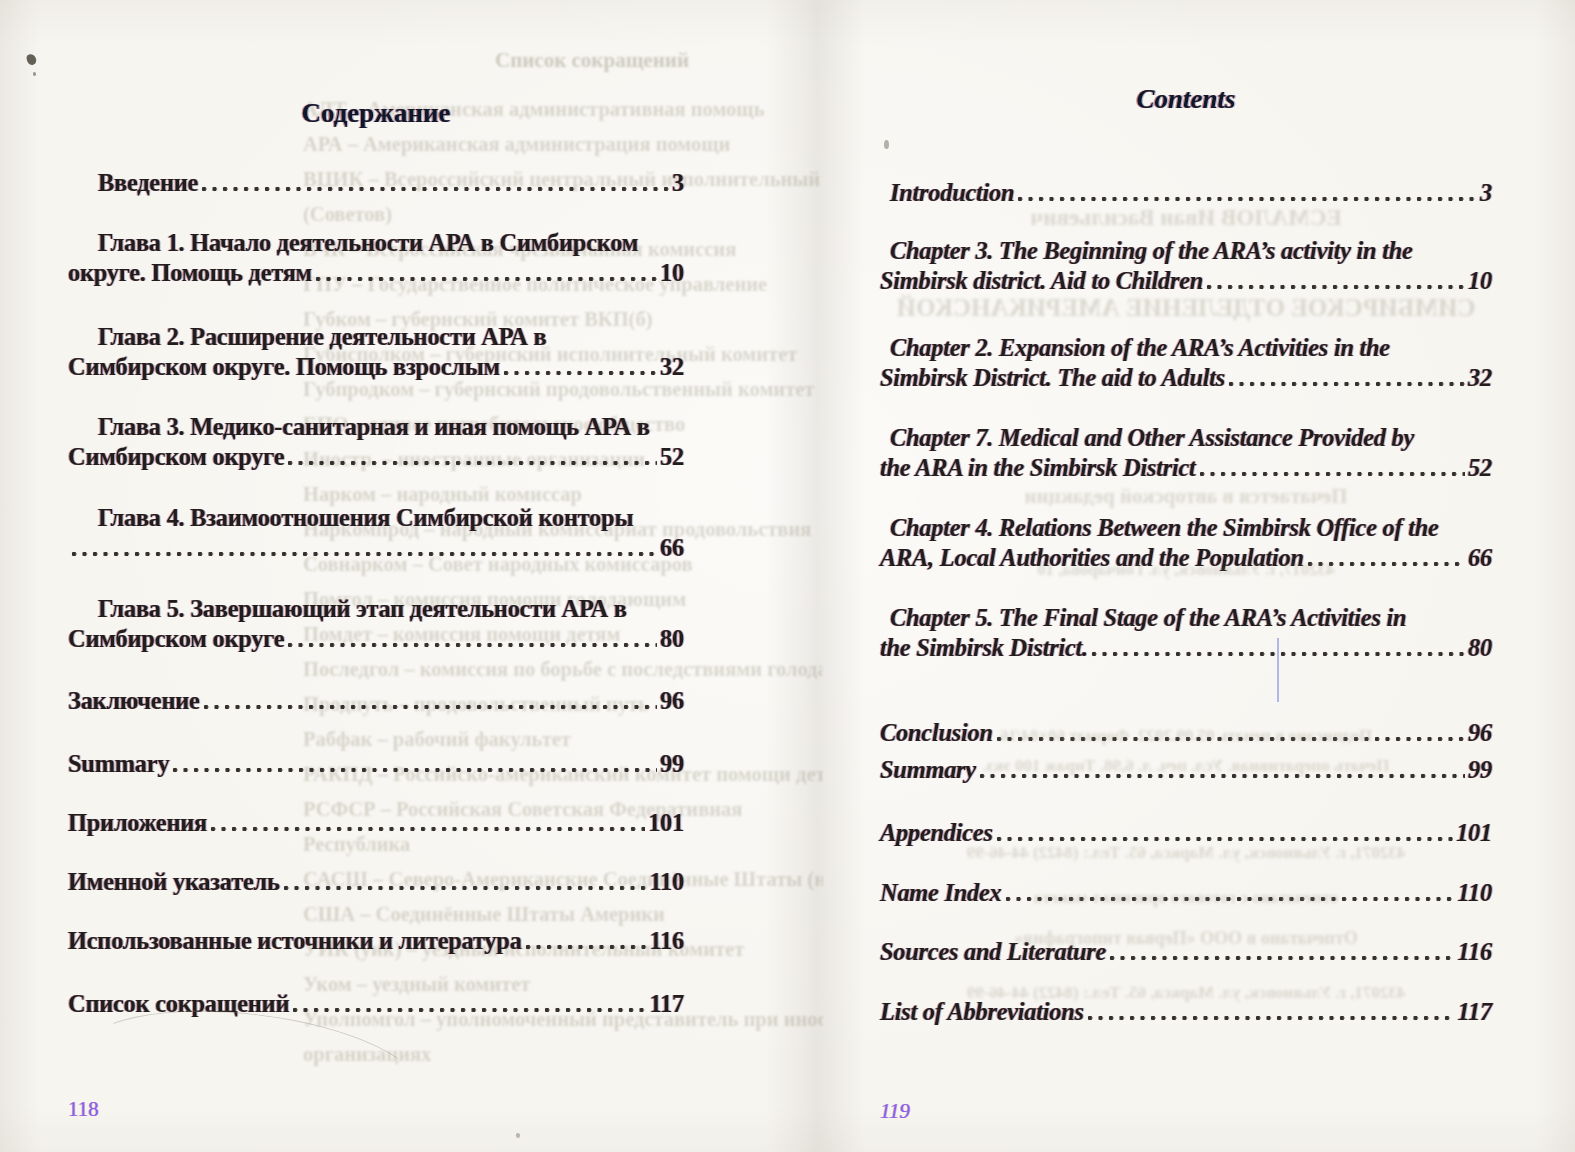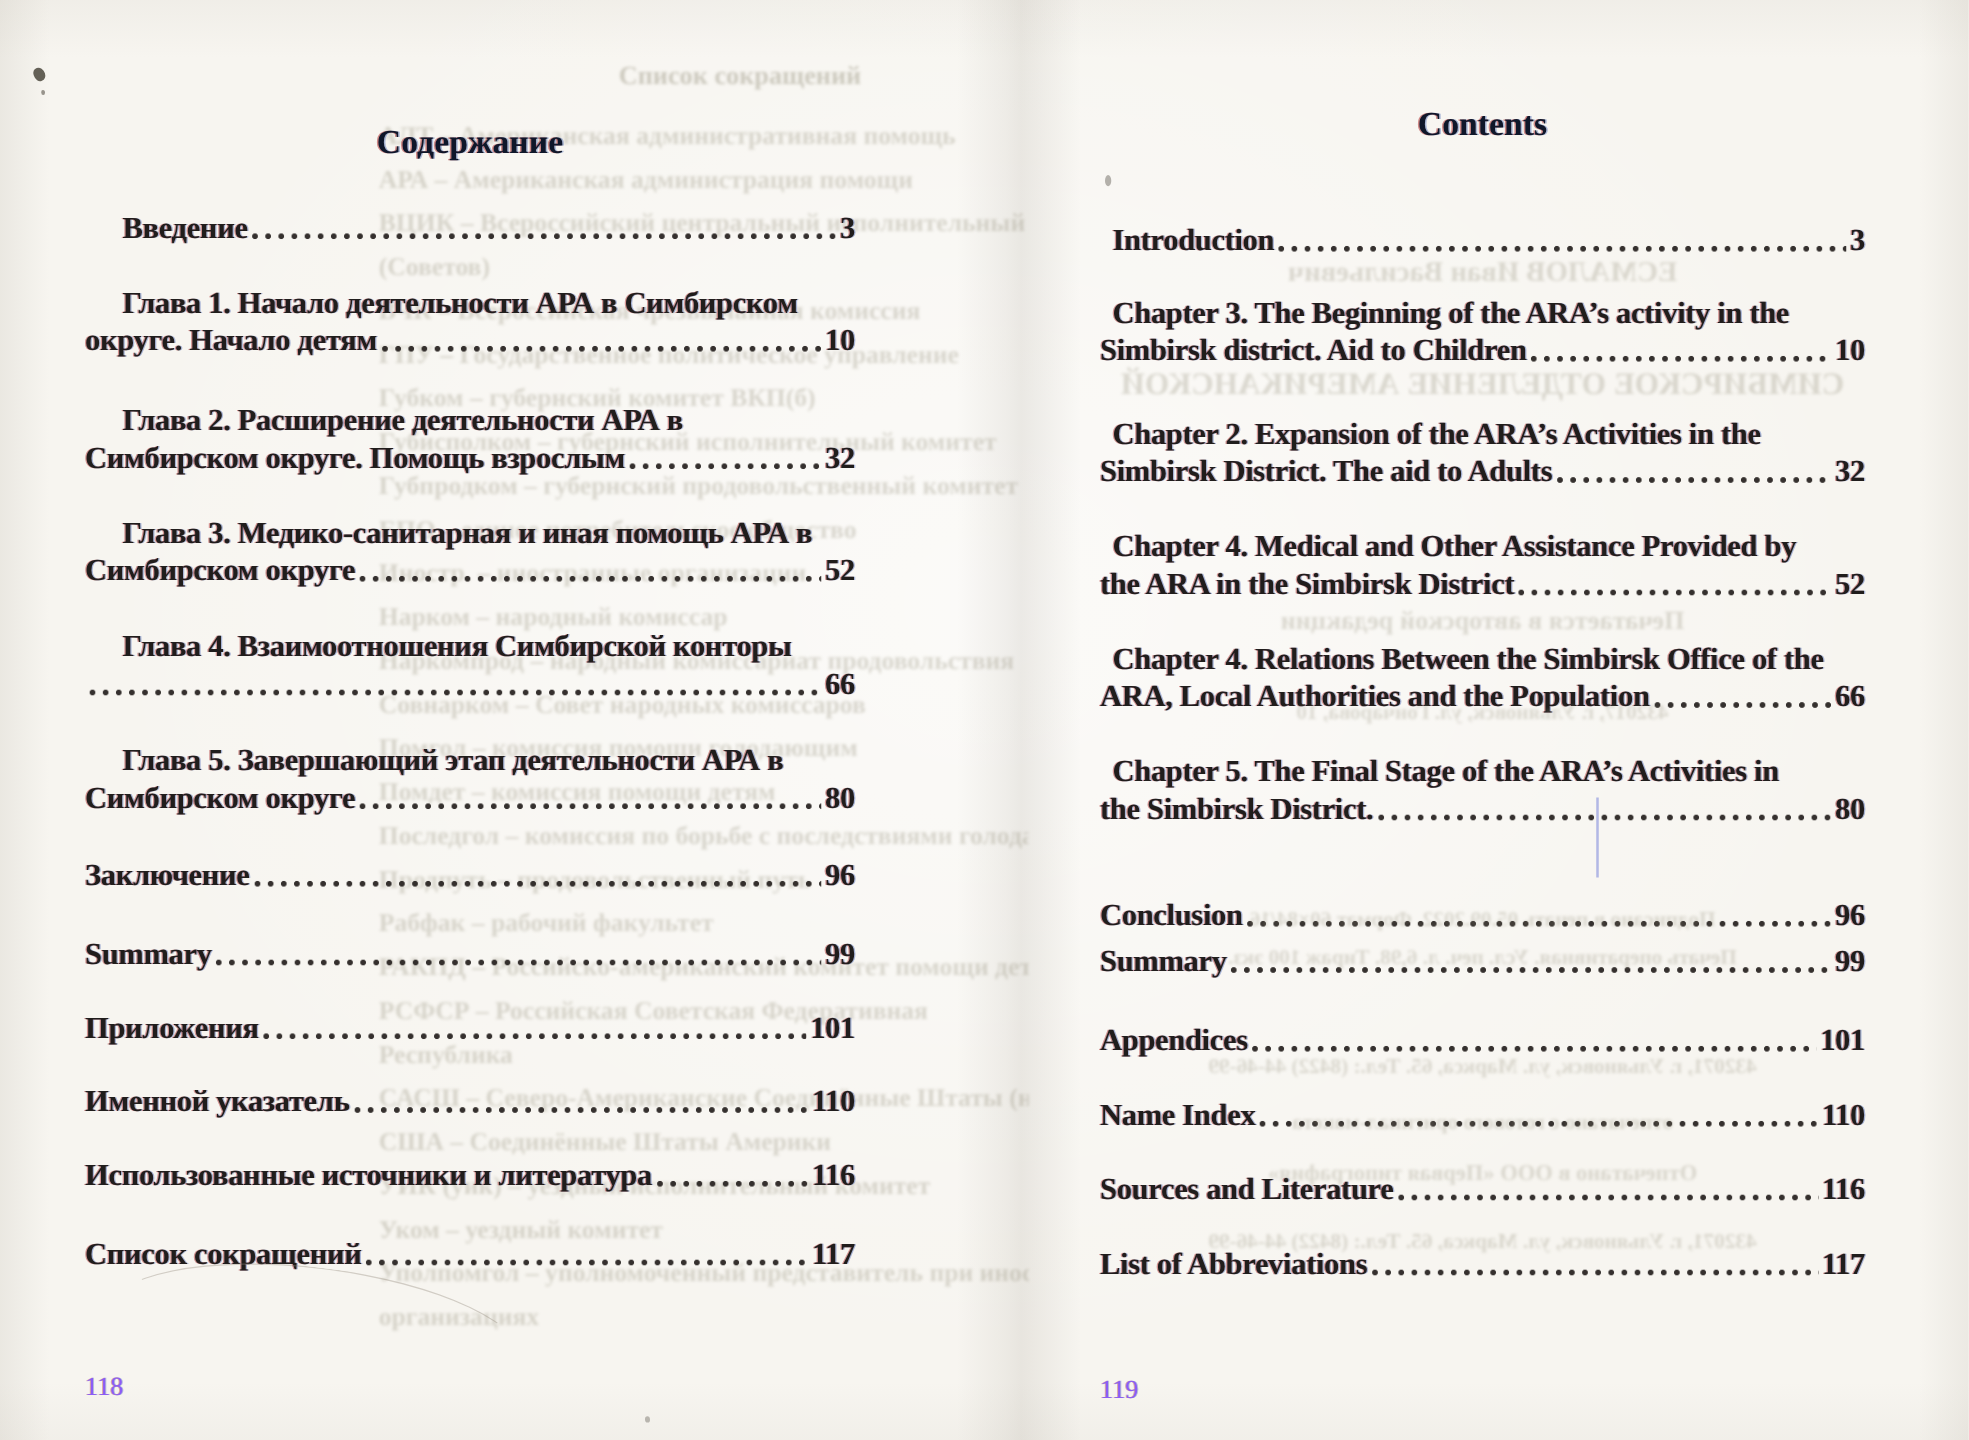--- a/index.html
+++ b/index.html
@@ -14,21 +14,21 @@
       radial-gradient(ellipse at 50% 42%, rgba(255,255,255,.55), rgba(255,255,255,0) 65%),
       linear-gradient(90deg, rgba(185,180,168,.20), rgba(0,0,0,0) 2.5%, rgba(0,0,0,0) 97.5%, rgba(185,180,168,.18)),
       linear-gradient(180deg, rgba(190,185,172,.12), rgba(0,0,0,0) 4%, rgba(0,0,0,0) 96%, rgba(190,185,172,.10));
   }
   .gutter{position:absolute;left:765px;top:0;width:100px;height:100%;pointer-events:none;
     background:linear-gradient(90deg, rgba(0,0,0,0), rgba(128,120,106,.09) 40%, rgba(128,120,106,.13) 52%, rgba(0,0,0,0));
   }
   
   .page{position:absolute;top:0;height:1152px;}
   .lp{left:68px;width:616px;}
-  .rp{left:880px;width:612px;}
+  .rp{left:880px;width:612px;font-style:italic;}
   .page-title{position:absolute;width:100%;text-align:center;font-weight:bold;font-size:27px;
     color:#0f172a;
     text-shadow:-1.2px 0 0 rgba(165,25,25,.5), 1.2px 0 0 rgba(30,70,165,.35);
   }
   .lp .page-title{top:98px;}
   .rp .page-title{top:84px;}
   .entry{position:absolute;width:100%;font-weight:bold;font-size:24.5px;line-height:30px;
     color:#201d1c;letter-spacing:-0.3px;
     text-shadow:-1px 0 0 rgba(165,28,28,.45), 1px 0 0 rgba(28,66,165,.36);
   }
@@ -112,21 +112,21 @@
     <div class="row">
         <span class="t ind">Введение </span>
         <span class="dots"></span>
         <span class="pg">3</span>
       </div>
   </div>
 
   <div class="entry" style="top:228px">
     <div class="fl ind">Глава 1. Начало деятельности АРА в Симбирском</div>
     <div class="row">
-        <span class="t">округе. Начало детям</span>
+        <span class="t">округе. Помощь детям</span>
         <span class="dots"></span>
         <span class="pg">10</span>
       </div>
   </div>
 
   <div class="entry" style="top:322px">
     <div class="fl ind">Глава 2. Расширение деятельности АРА в</div>
     <div class="row">
         <span class="t">Симбирском округе. Помощь взрослым</span>
         <span class="dots"></span>
@@ -235,21 +235,21 @@
   <div class="entry" style="top:333px">
     <div class="fl ind2">Chapter 2. Expansion of the ARA’s Activities in the</div>
     <div class="row">
         <span class="t">Simbirsk District. The aid to Adults</span>
         <span class="dots"></span>
         <span class="pg">32</span>
       </div>
   </div>
 
   <div class="entry" style="top:423px">
-    <div class="fl ind2">Chapter 4. Medical and Other Assistance Provided by</div>
+    <div class="fl ind2">Chapter 7. Medical and Other Assistance Provided by</div>
     <div class="row">
         <span class="t">the ARA in the Simbirsk District</span>
         <span class="dots"></span>
         <span class="pg">52</span>
       </div>
   </div>
 
   <div class="entry" style="top:513px">
     <div class="fl ind2">Chapter 4. Relations Between the Simbirsk Office of the</div>
     <div class="row">

